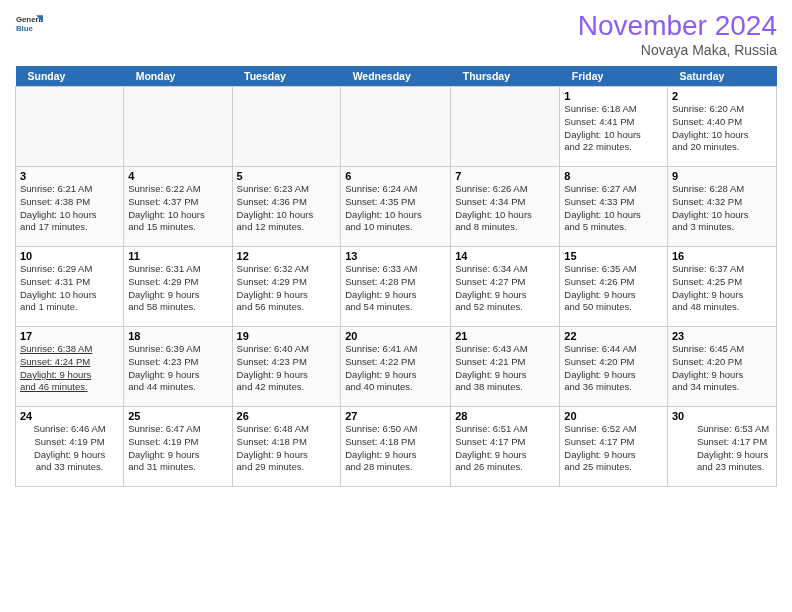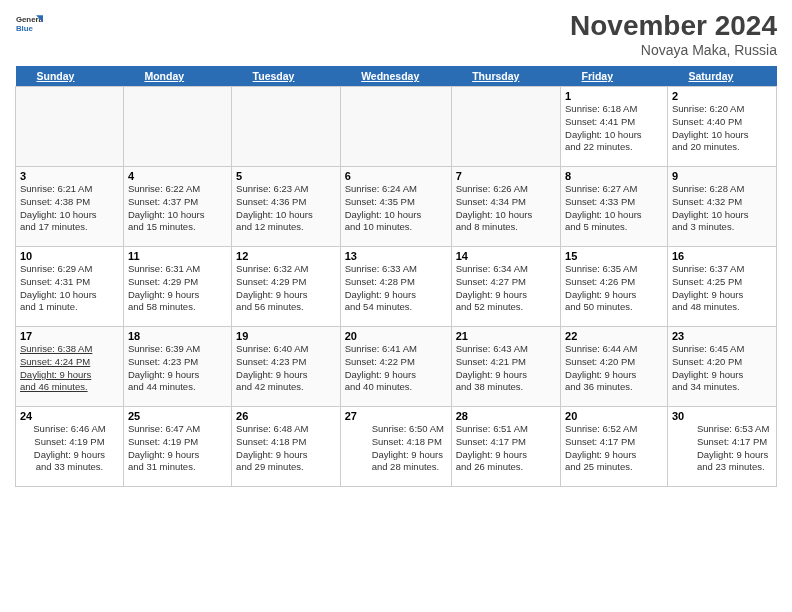--- a/index.html
+++ b/index.html
@@ -27,40 +27,39 @@
     }
     .logo-icon {
       width: 28px;
       height: 28px;
     }
     .title-block {
       text-align: right;
     }
     .main-title {
       font-size: 28px;
-      font-weight: bold;
-      color: #404040;
+      font-weight: normal;
+      color: #8b5cf6;
     }
     .subtitle {
       font-size: 14px;
       color: #555;
     }
     table {
       width: 100%;
       border-collapse: collapse;
       font-size: 9.5px;
     }
     th {
       background-color: #2a6db5;
       color: #fff;
-      padding: 4px 21px;
+      padding: 4px 12px;
       text-align: left;
       font-size: 10.5px;
       font-weight: bold;
-      text-decoration: underline;
     }
     td {
       border: 1px solid #ccc;
       vertical-align: top;
       padding: 3px 4px;
       width: 113px;
       height: 80px;
     }
     td.empty {
       background: #f8f8f8;
@@ -302,21 +301,21 @@
           </td>
           <td>
             <span class="day-num">26</span>
             <div class="day-info" style="white-space: pre-wrap;">Sunrise: 6:48 AM
 Sunset: 4:18 PM
 Daylight: 9 hours
 and 29 minutes.</div>
           </td>
           <td>
             <span class="day-num">27</span>
-            <div class="day-info" style="white-space: pre-wrap; margin-left: 27px;">Sunrise: 6:50 AM
+            <div class="day-info" style="white-space: pre-wrap;">Sunrise: 6:50 AM
 Sunset: 4:18 PM
 Daylight: 9 hours
 and 28 minutes.</div>
           </td>
           <td>
             <span class="day-num">28</span>
             <div class="day-info" style="white-space: pre-wrap;">Sunrise: 6:51 AM
 Sunset: 4:17 PM
 Daylight: 9 hours
 and 26 minutes.</div>

